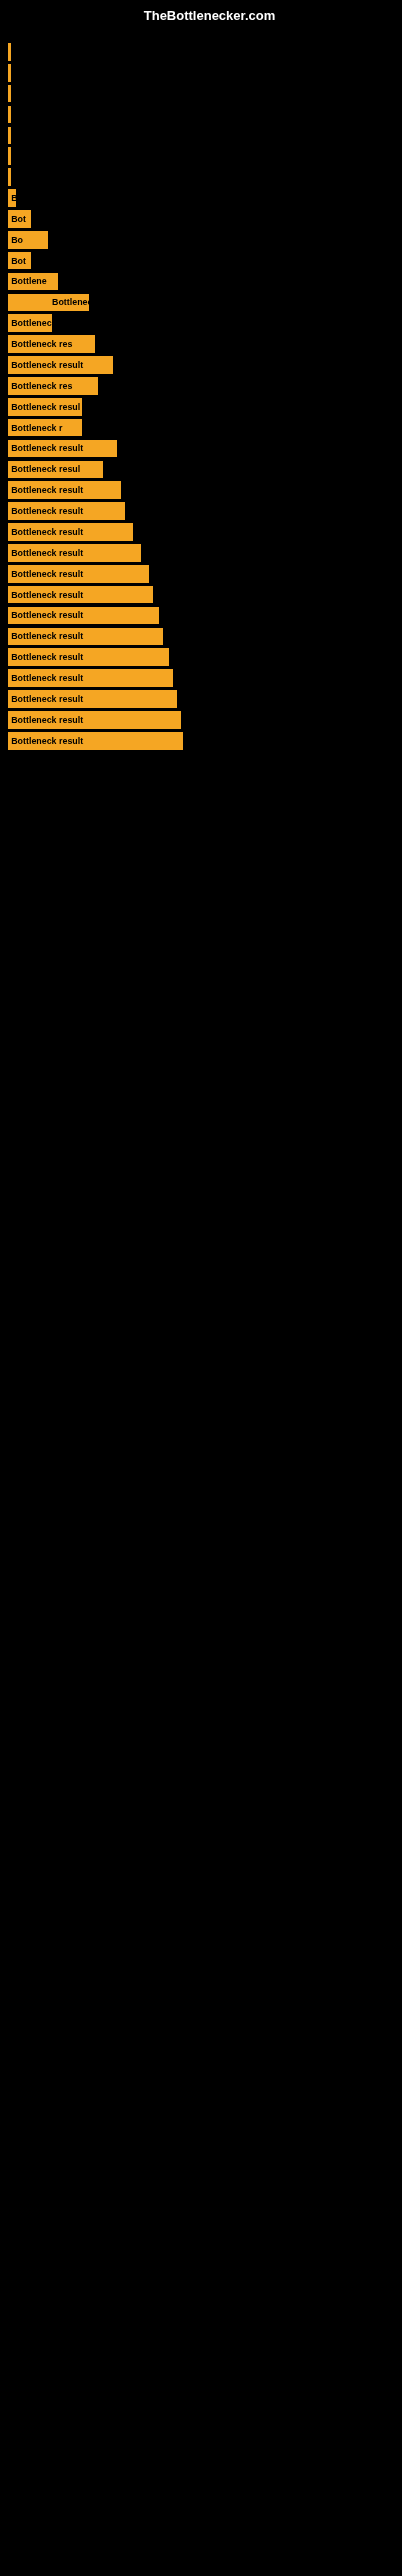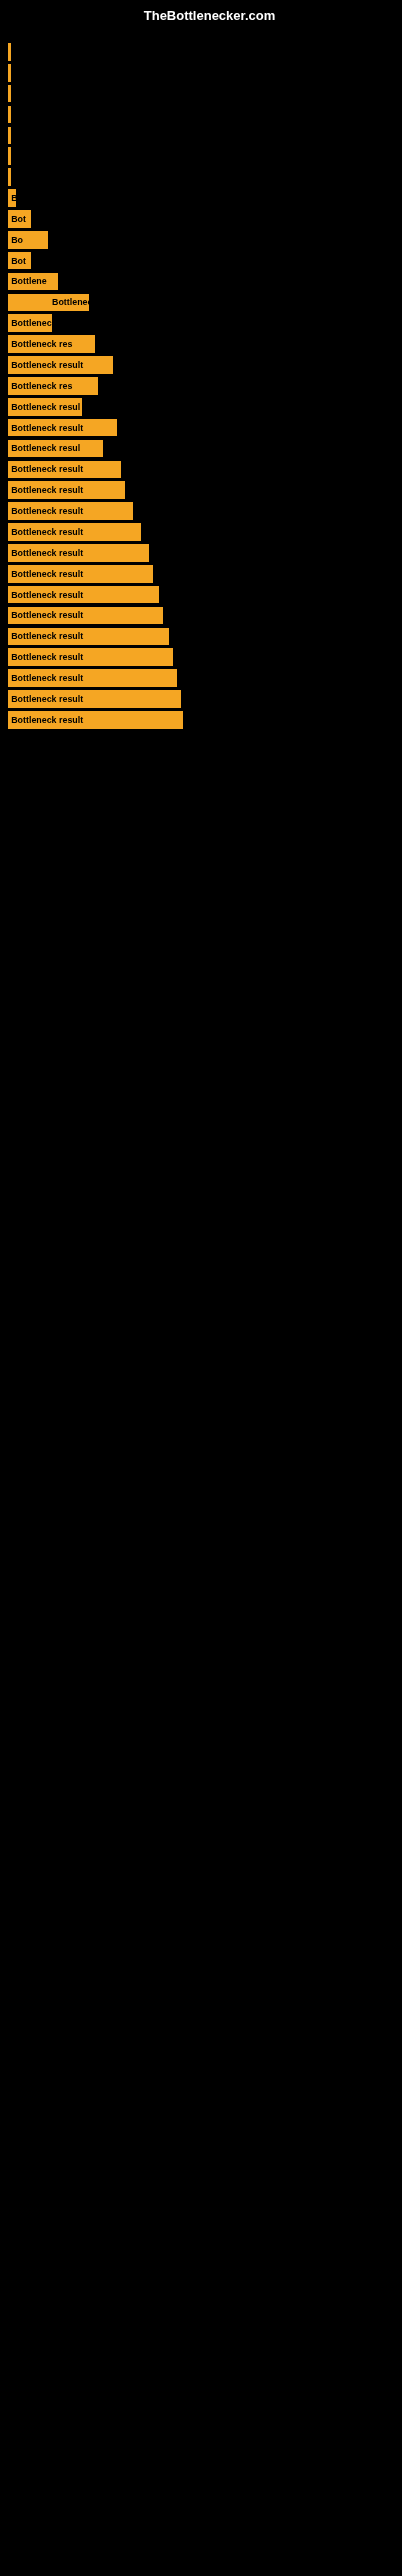--- a/index.html
+++ b/index.html
@@ -123,20 +123,25 @@
       <div class="bar" style="width: 90px;">
         <span class="bar-label">Bottleneck res</span>
       </div>
     </div>
     <div class="bar-row">
       <div class="bar" style="width: 74px;">
         <span class="bar-label">Bottleneck resul</span>
       </div>
     </div>
     <div class="bar-row">
+      <div class="bar" style="width: 74px;">
+        <span class="bar-label">Bottleneck r</span>
+      </div>
+    </div>
+    <div class="bar-row">
       <div class="bar" style="width: 109px;">
         <span class="bar-label">Bottleneck result</span>
       </div>
     </div>
     <div class="bar-row">
       <div class="bar" style="width: 95px;">
         <span class="bar-label">Bottleneck resul</span>
       </div>
     </div>
     <div class="bar-row">

